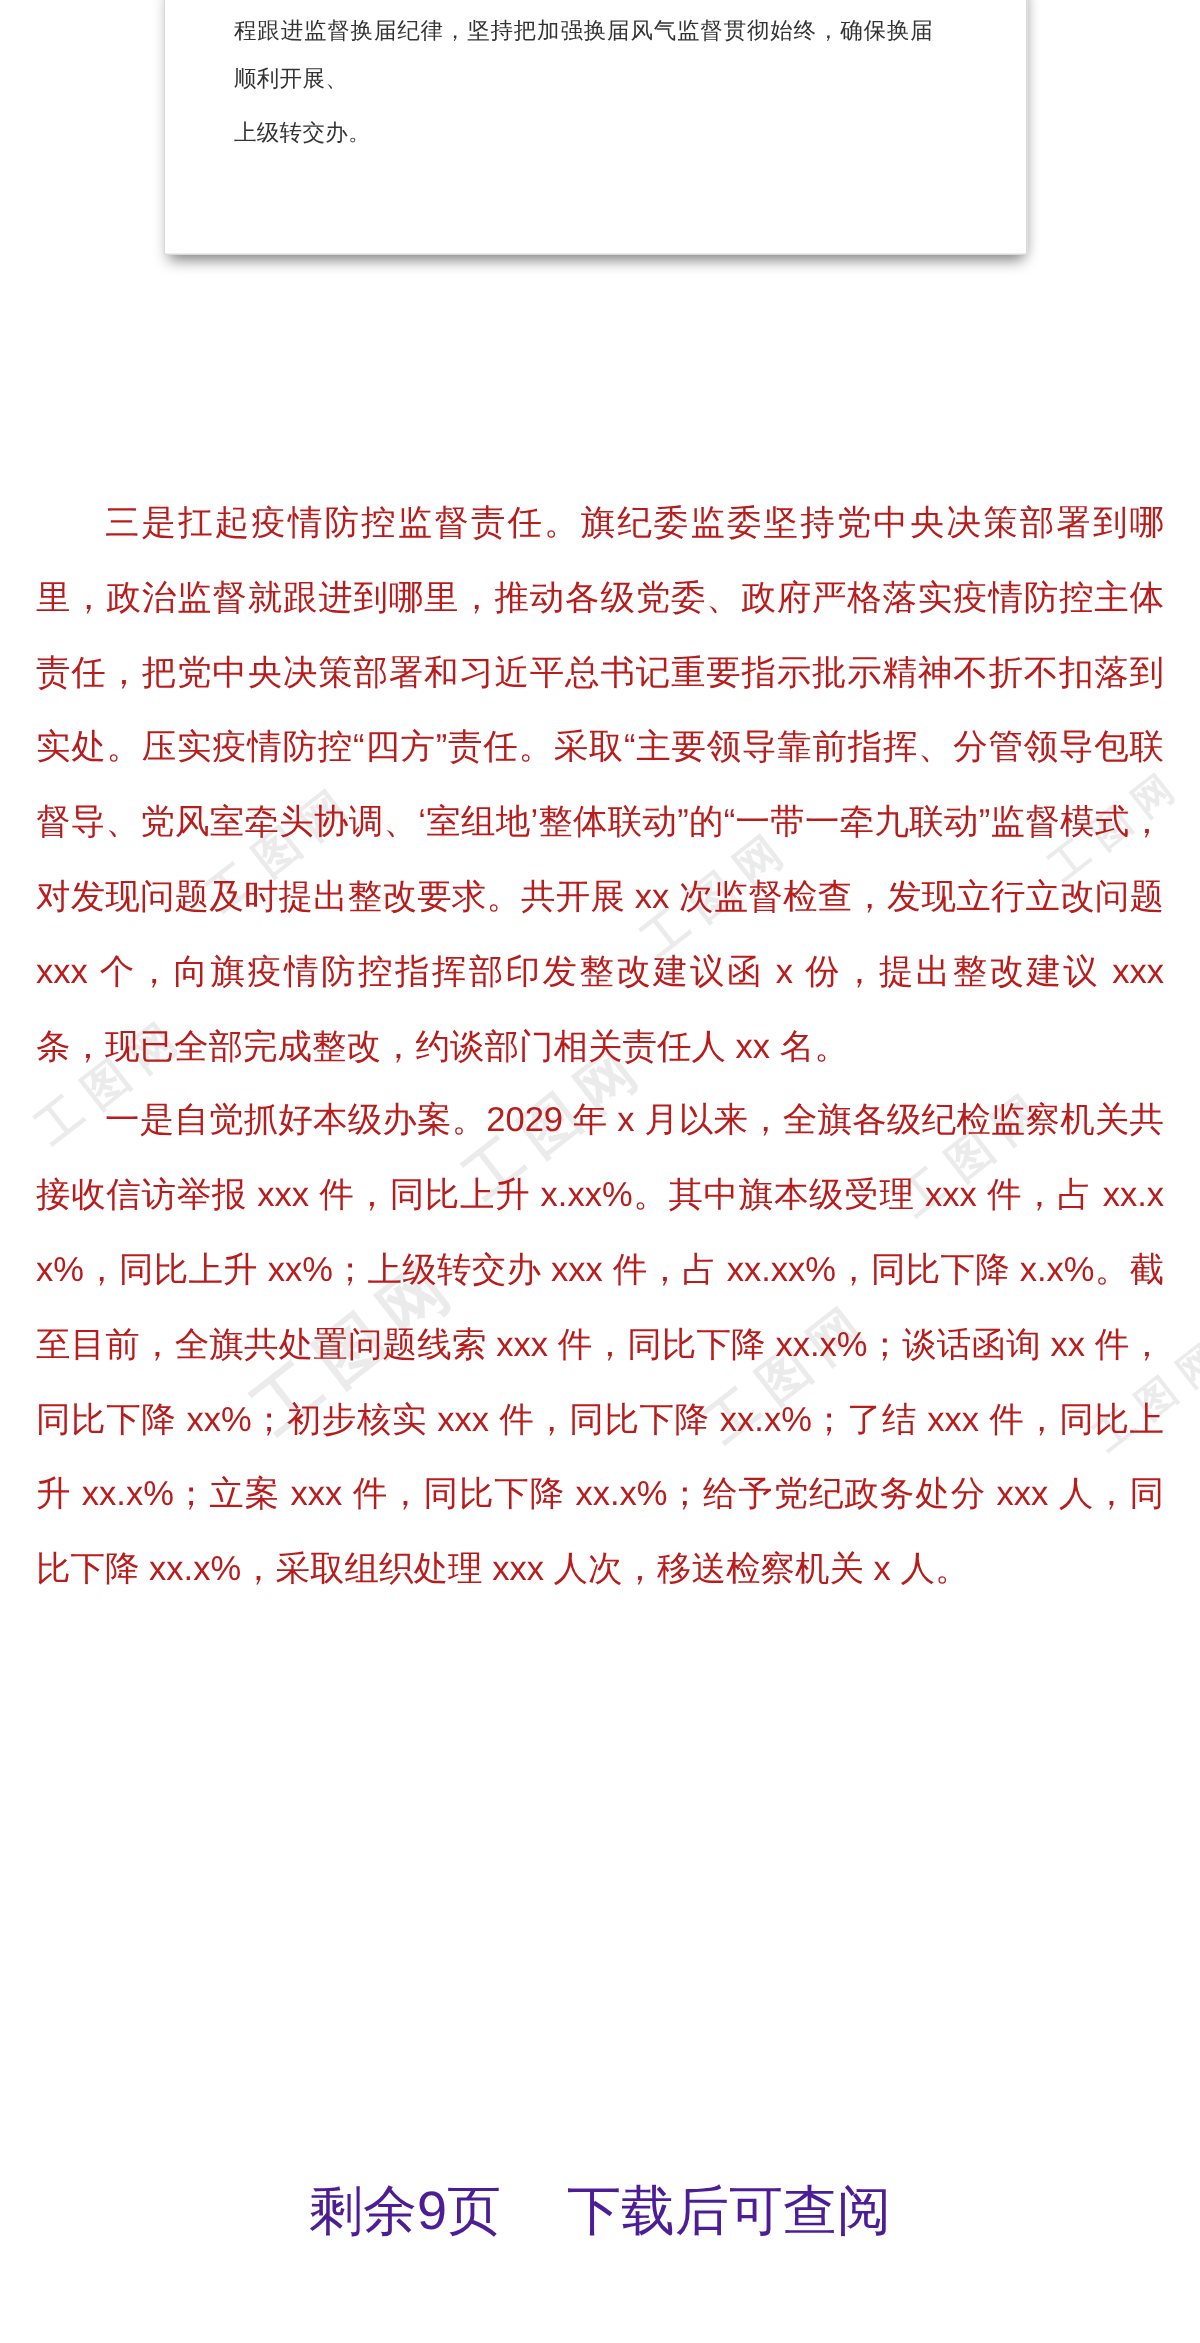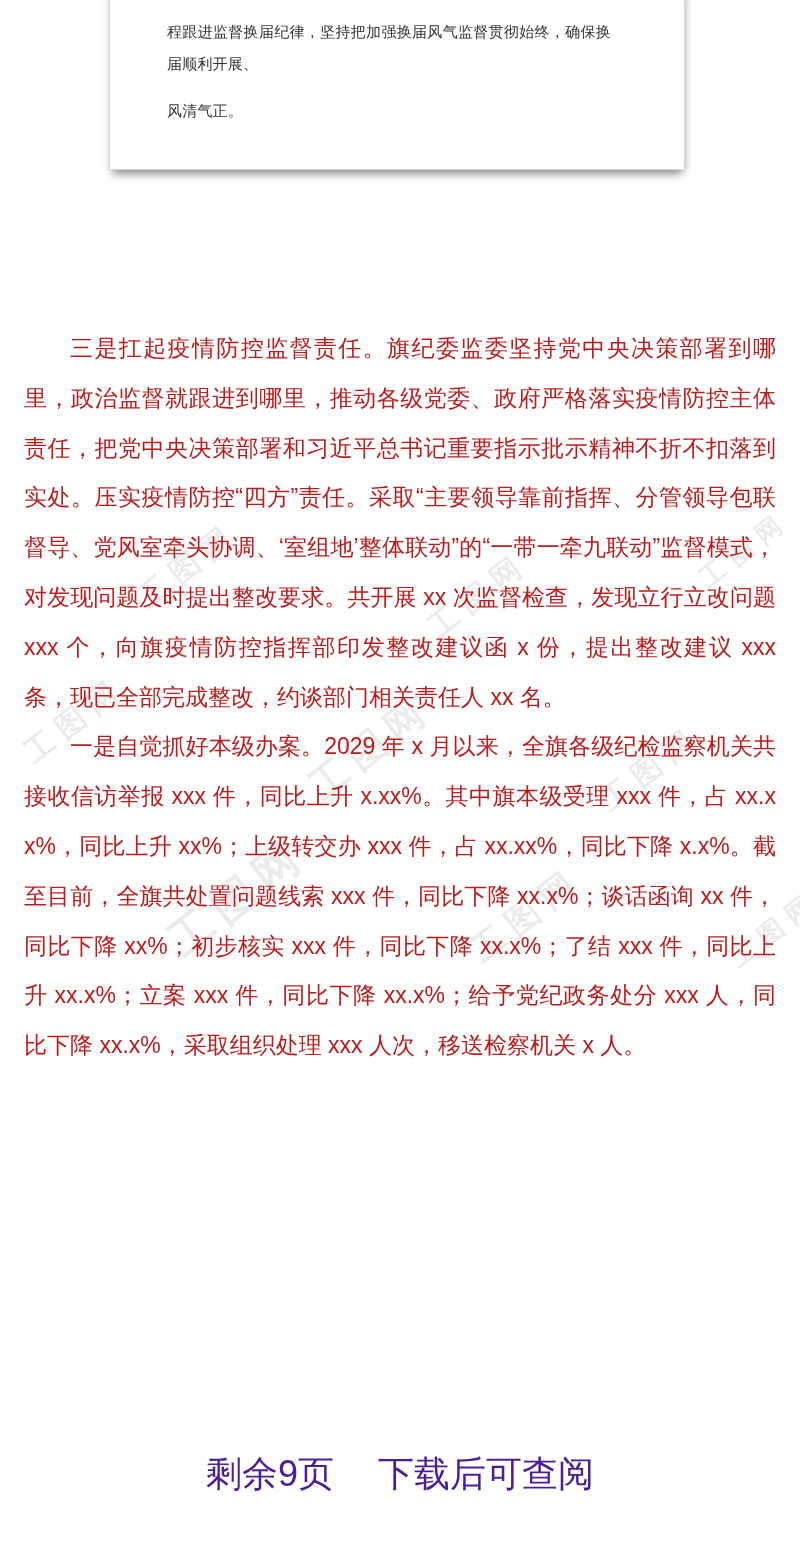--- a/index.html
+++ b/index.html
@@ -19,21 +19,21 @@
     top: -14px;
     width: 576px;
     height: 184px;
     box-sizing: border-box;
     background: #ffffff;
     border: 1px solid #d9d9d9;
     box-shadow: 0 7px 9px -3px rgba(0,0,0,0.40), 4px 4px 8px -4px rgba(0,0,0,0.18);
     padding: 14px 58px 0 42px;
   }
   .prev-card .prev-line {
-    margin: 15px;
+    margin: 4px;
     font-size: 15px;
     line-height: 32px;
     color: #333333;
     text-align: justify;
     letter-spacing: 0.2px;
   }
 
   
   .wm {
     position: absolute;
@@ -85,21 +85,21 @@
     color: #4c1d95;
     z-index: 1;
   }
   .footer-hint .download-hint { margin-left: 34px; }
 </style>
 </head>
 <body>
 
 <div class="prev-card">
   <p class="prev-line">程跟进监督换届纪律，坚持把加强换届风气监督贯彻始终，确保换届顺利开展、</p>
-  <p class="prev-line">风清气正。</p>
+  <p class="prev-line">上级转交办。</p>
 </div>
 
 <div>
   <span class="wm wm-1">工图网</span>
   <span class="wm wm-2">工图网</span>
   <span class="wm wm-3">工图网</span>
   <span class="wm wm-4">工图网</span>
   <span class="wm wm-5">工图网</span>
   <span class="wm wm-6">工图网</span>
   <span class="wm wm-7">工图网</span>

